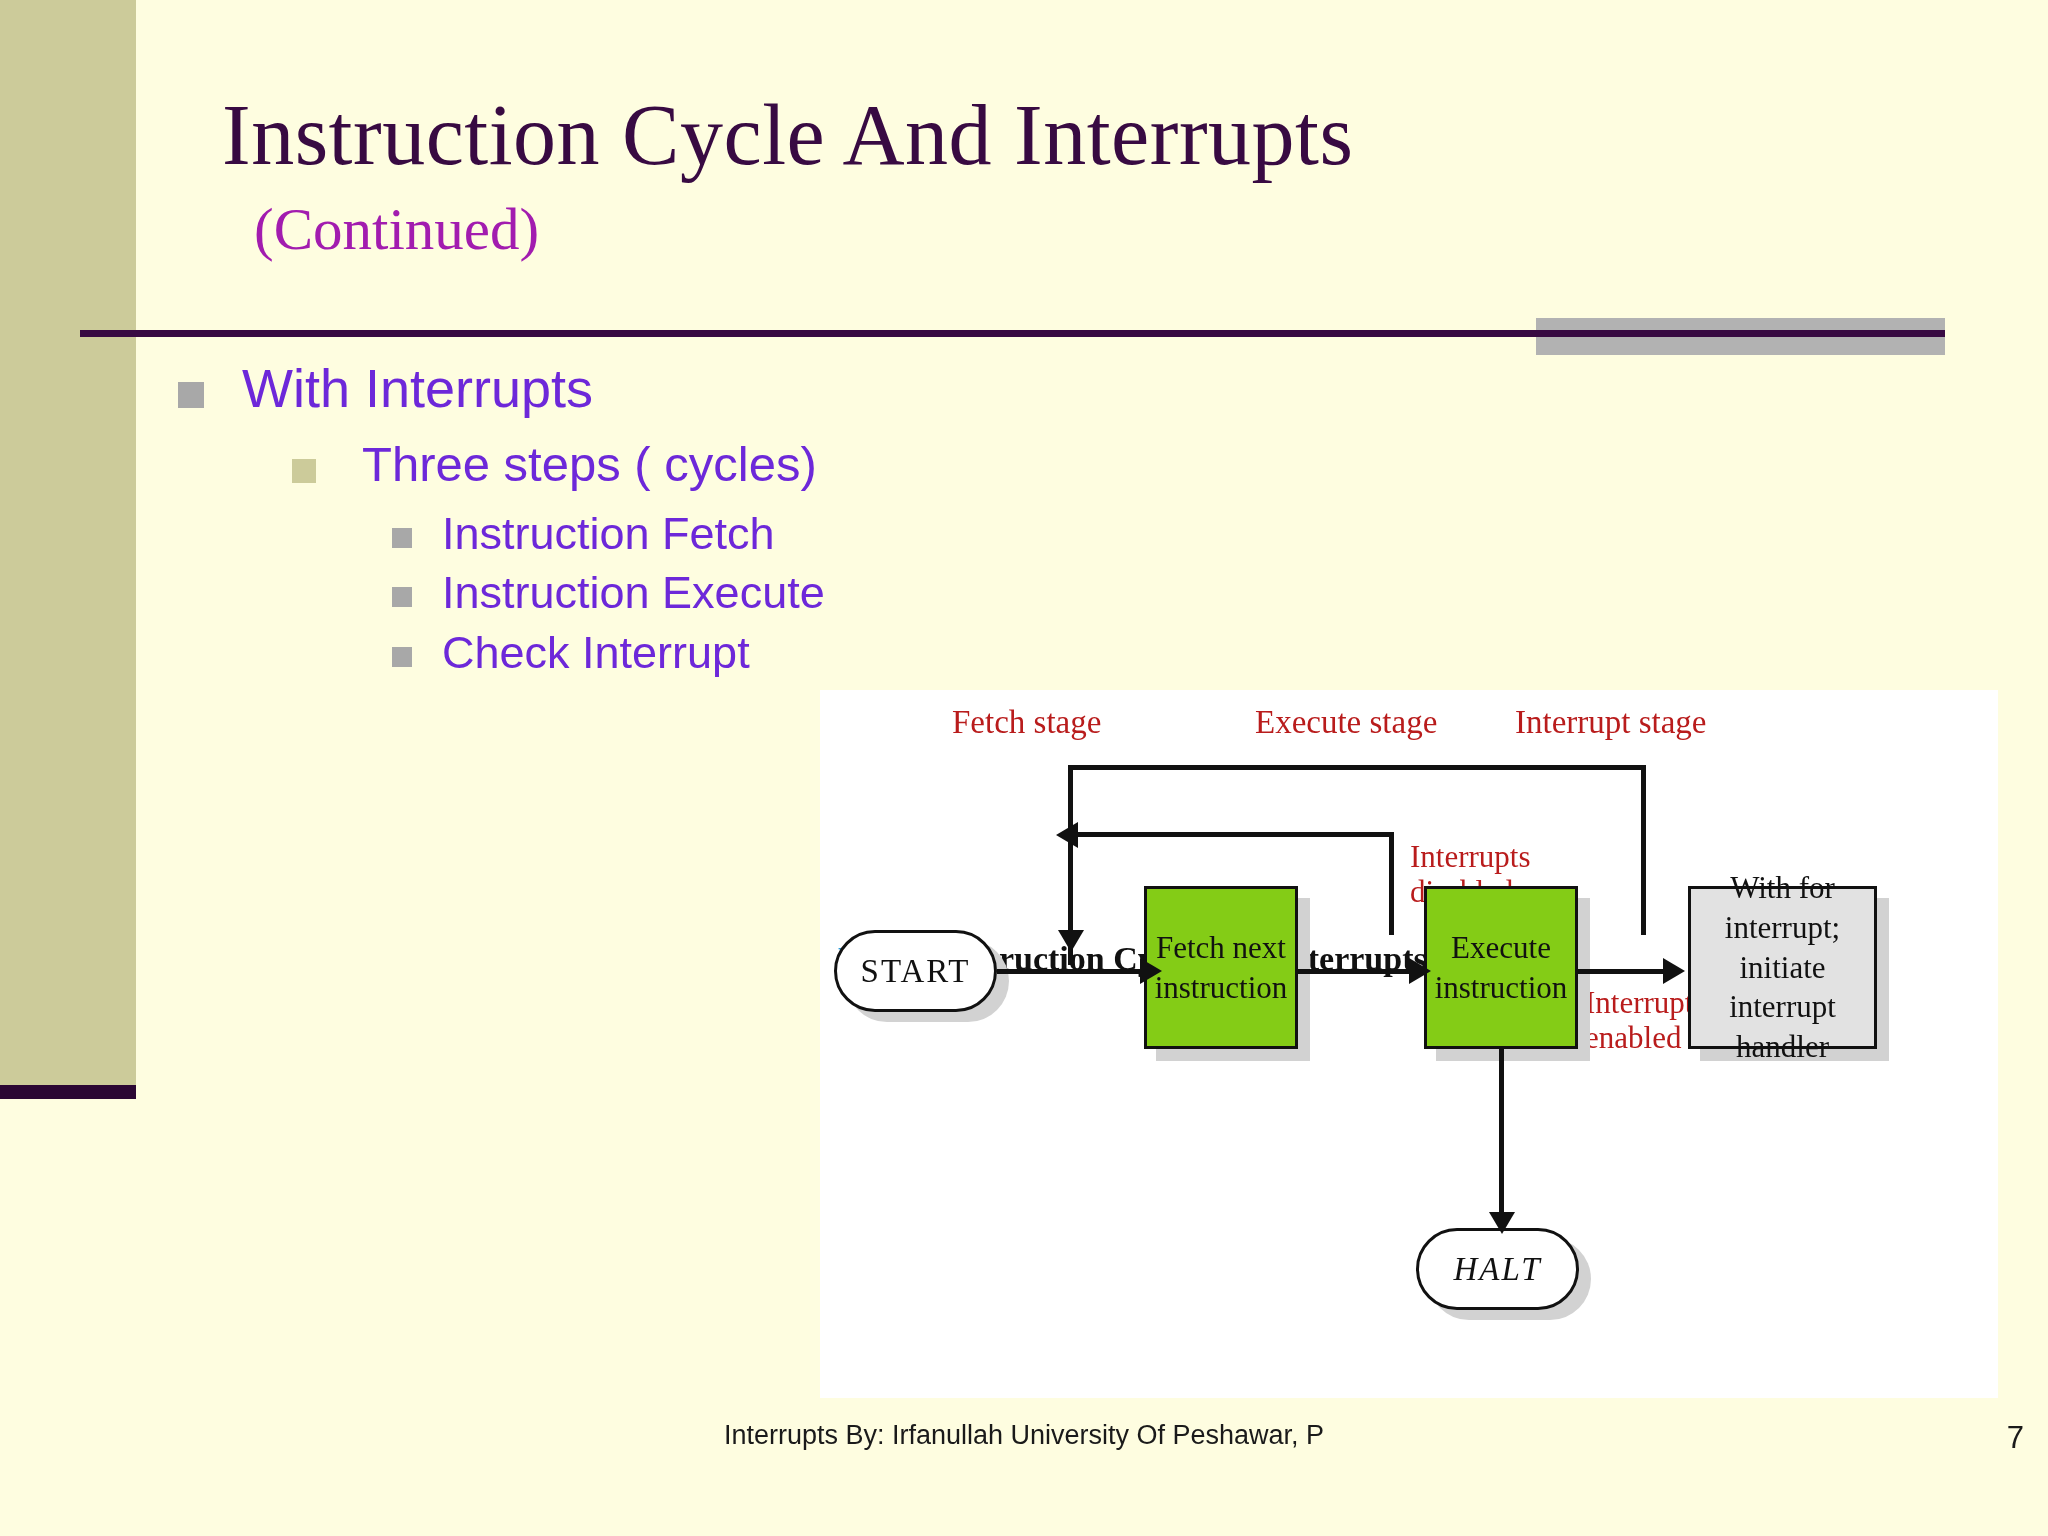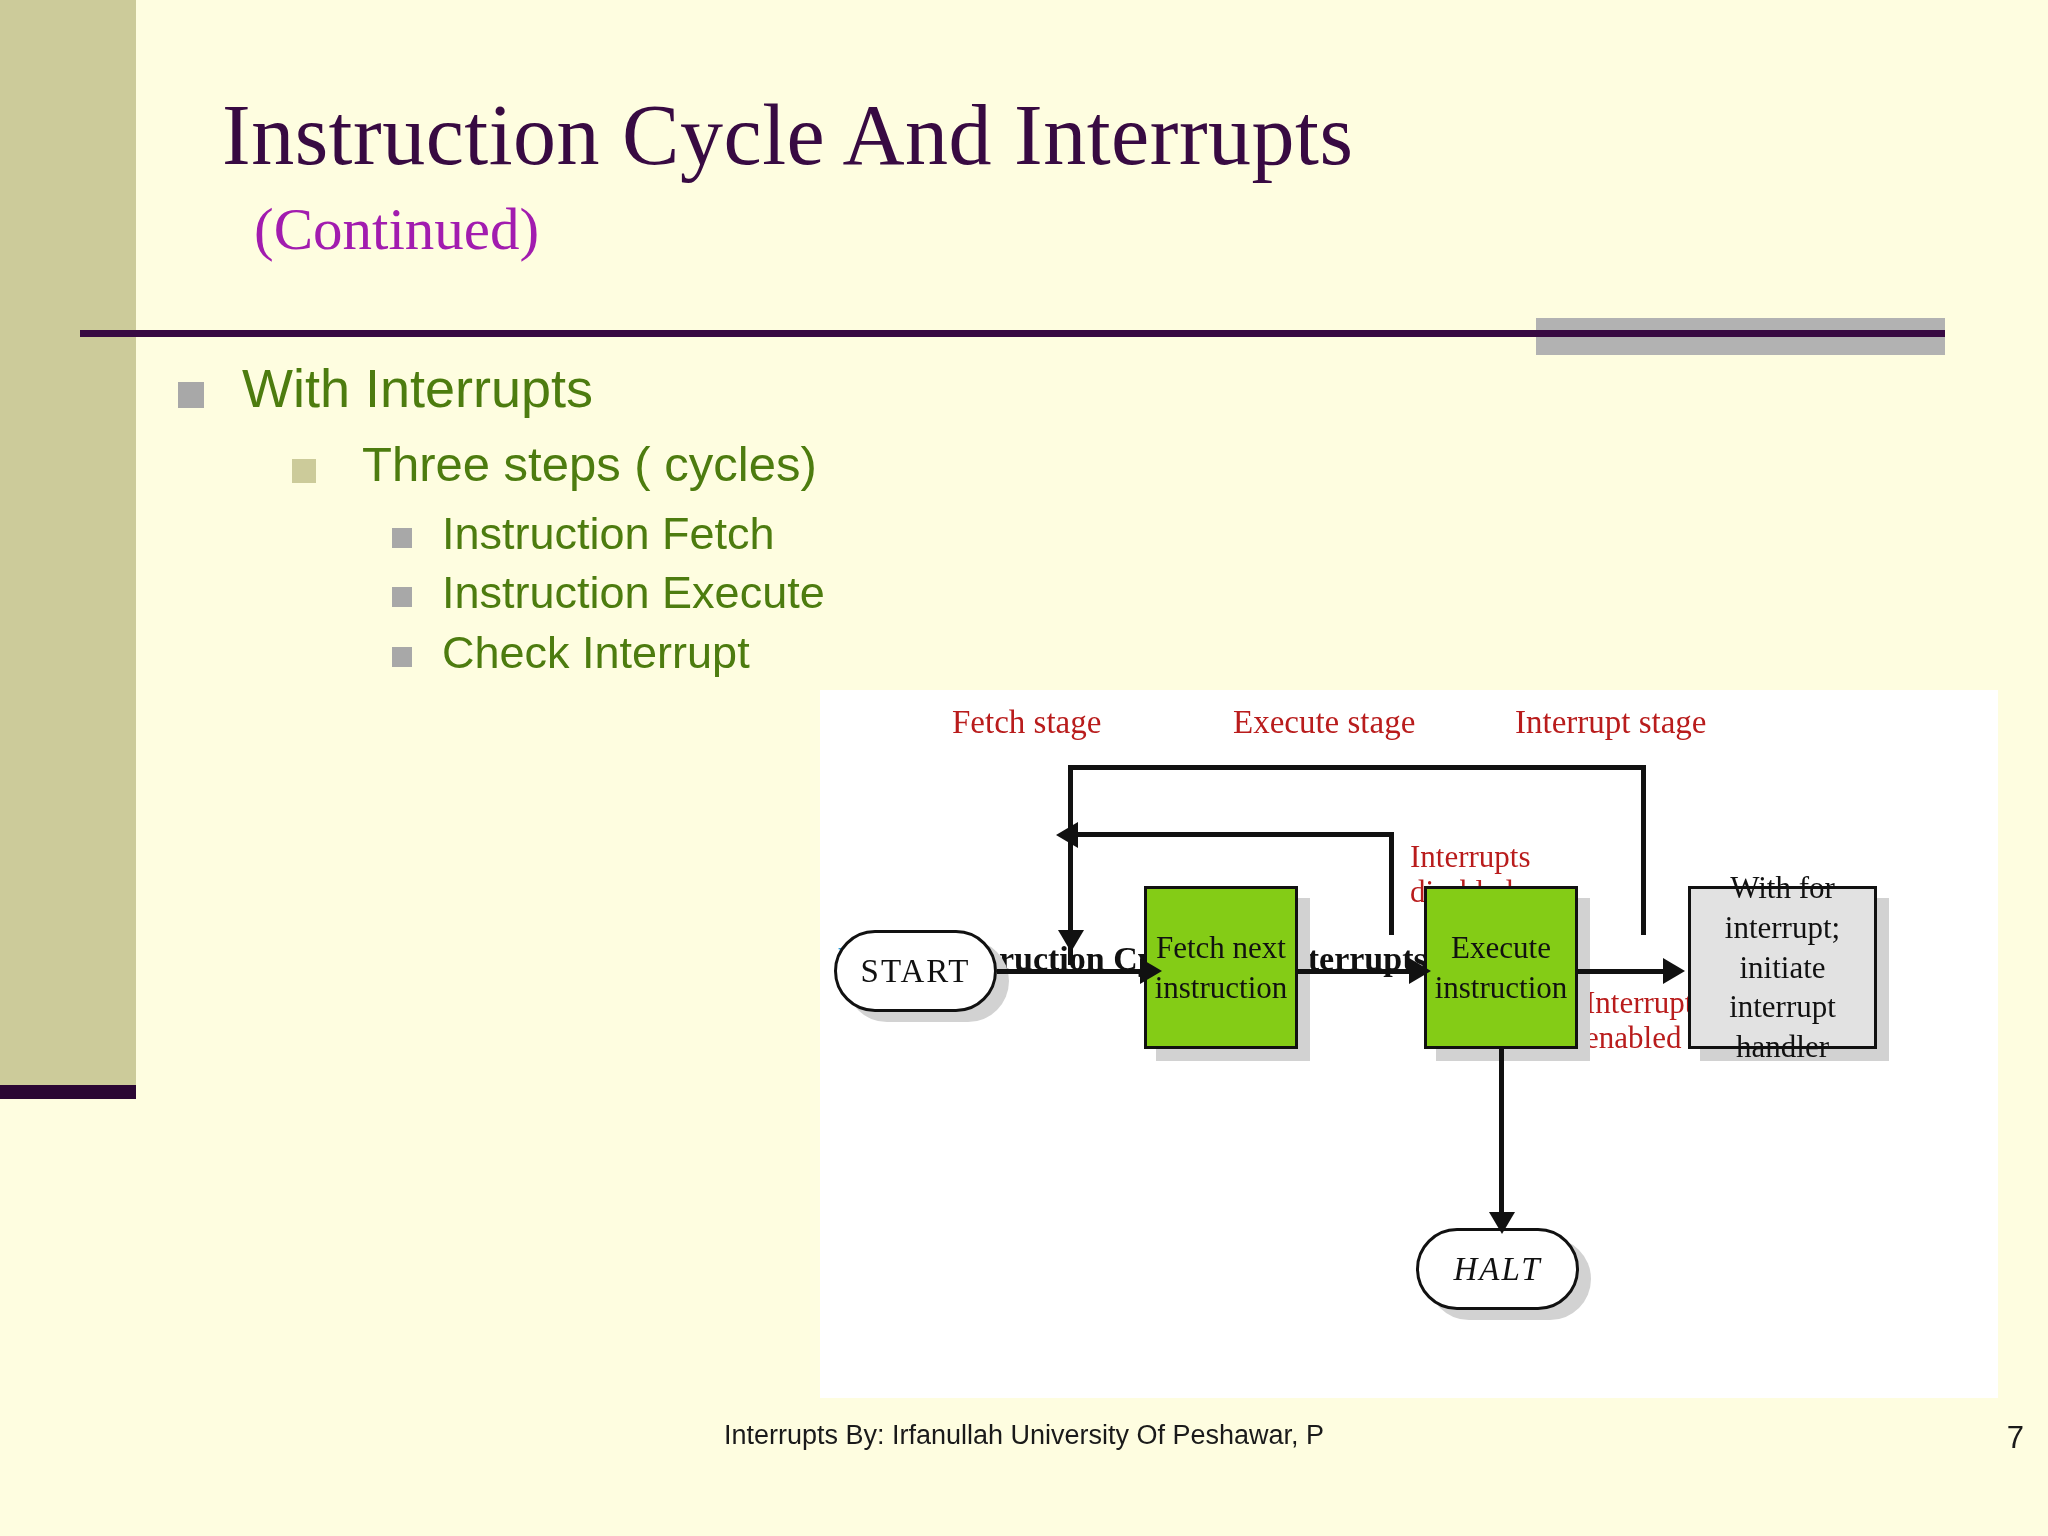--- a/index.html
+++ b/index.html
@@ -89,21 +89,21 @@
   }
   .bullet-row {
     display: flex;
     align-items: flex-start;
   }
   .bullet-mark {
     flex: 0 0 auto;
     display: inline-block;
   }
   .bullet-text {
-    color: #4d7c0f;
+    color: #6d28d9;
     font-family: "Liberation Sans", sans-serif;
     white-space: nowrap;
   }
 
   
   .lvl1 { margin-left: 28px; margin-bottom: 22px; }
   .lvl1 .bullet-mark {
     width: 26px; height: 26px;
     background: #A8A8A8;
     margin-top: 22px;
@@ -296,21 +296,21 @@
     <div class="bullet-row lvl3">
       <span class="bullet-mark"></span>
       <span class="bullet-text">Check Interrupt</span>
     </div>
 
   </div>
 
   <div class="figure-image">
 
     <div class="fig-label stage-label" style="left:132px; top:14px;">Fetch stage</div>
-    <div class="fig-label stage-label" style="left:413px; top:14px;">Execute stage</div>
+    <div class="fig-label stage-label" style="left:435px; top:14px;">Execute stage</div>
     <div class="fig-label stage-label" style="left:695px; top:14px;">Interrupt stage</div>
 
     <div class="hline" style="left:248px; top:75px; width:578px;"></div>
     <div class="vline" style="left:821px; top:75px; height:170px;"></div>
     <div class="vline" style="left:248px; top:75px; height:200px;"></div>
 
     <div class="hline" style="left:258px; top:142px; width:316px;"></div>
     <div class="vline" style="left:569px; top:142px; height:103px;"></div>
     <div class="arrow-l" style="left:236px; top:132px;"></div>
 

